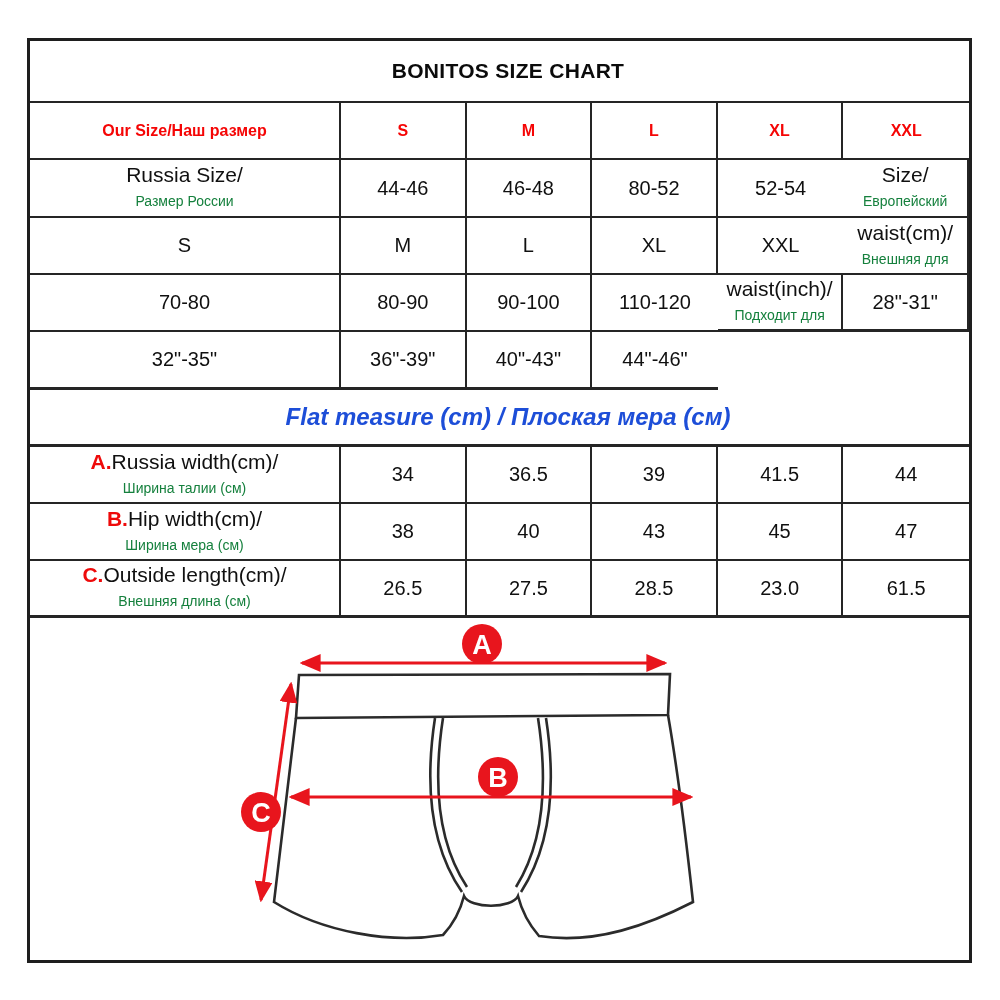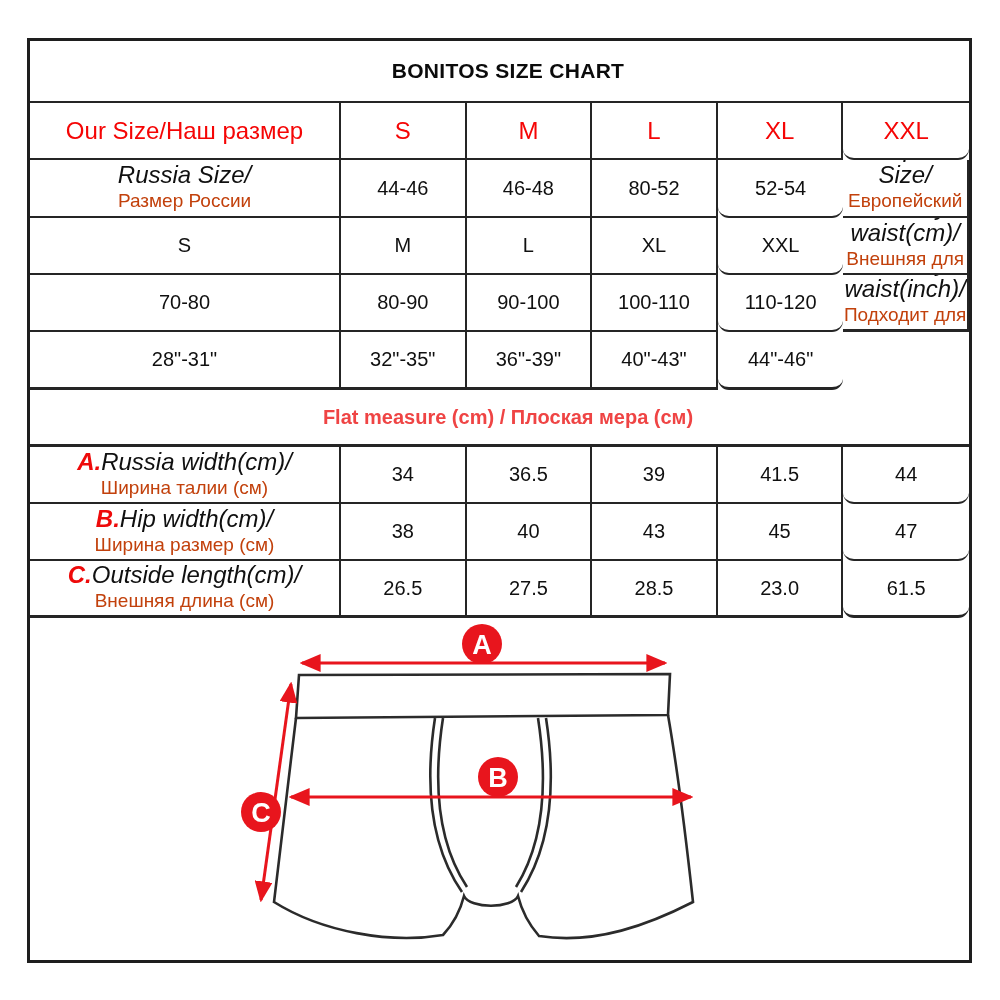--- a/index.html
+++ b/index.html
@@ -5,31 +5,31 @@
   html,body{margin:0;padding:0;background:#ffffff;}
   body{width:1000px;height:1000px;position:relative;font-family:"Liberation Sans",sans-serif;color:#111;}
   .chart-box{position:absolute;left:27px;top:38px;width:945px;height:925px;
     border:3px solid #1e1e1e;box-sizing:border-box;background:#fff;}
   .grid{display:grid;width:100%;height:100%;
     grid-template-columns:311px repeat(5,1fr);
     grid-template-rows:62px 57px 58px 57px 57px 58px 57px 57px 57px 57px 342px;}
   .c{border-right:2px solid #252525;border-bottom:2px solid #252525;
      display:flex;flex-direction:column;align-items:center;justify-content:center;
      text-align:center;overflow:hidden;}
-  .c.lastcol{border-right:none;border-radius:11px;}
+  .c.lastcol{border-right:none;}
   .span6{grid-column:1 / -1;border-right:none;padding-left:17px;}
   .thickb{border-bottom-width:3px;}
   .nob{border-bottom:none;}
   .title-text{font-size:21px;font-weight:bold;letter-spacing:.3px;color:#0b0b0b;}
-  .hdr{font-size:24px;font-weight:normal;color:#f50505;}
-  .en{font-size:24px;line-height:26px;color:#101010;font-style:italic;}
-  .ru{font-size:19px;line-height:26px;color:#c2410c;}
+  .hdr{font-size:16px;font-weight:bold;color:#f50505;}
+  .en{font-size:21px;line-height:26px;color:#101010;}
+  .ru{font-size:14px;line-height:26px;color:#15803d;}
   .letter{color:#ee0a0a;font-weight:bold;}
   .val{font-size:20px;color:#101010;}
-  .section-title{font-size:20px;font-weight:bold;color:#ef4444;}
+  .section-title{font-size:24px;font-weight:bold;color:#1d4ed8;font-style:italic;}
   .diag{position:relative;}
   .diag svg{position:absolute;left:0;top:0;}
 </style>
 </head>
 <body>
 
 <div class="chart-box">
   <div class="grid">
 
     <div class="c span6">
@@ -98,23 +98,20 @@
     </div>
     <div class="c">
         <span class="val">70-80</span>
       </div>
     <div class="c">
         <span class="val">80-90</span>
       </div>
     <div class="c">
         <span class="val">90-100</span>
       </div>
-    <div class="c">
-        <span class="val">100-110</span>
-      </div>
     <div class="c lastcol">
         <span class="val">110-120</span>
       </div>
 
     <div class="c thickb">
       <span class="en">Fit boby waist(inch)/</span>
       <span class="ru">Подходит для талии (inch)</span>
     </div>
     <div class="c thickb">
         <span class="val">28"-31"</span>
@@ -151,21 +148,21 @@
       </div>
     <div class="c">
         <span class="val">41.5</span>
       </div>
     <div class="c lastcol">
         <span class="val">44</span>
       </div>
 
     <div class="c">
       <span class="en"><span class="letter">B.</span><span>Hip width(cm)/</span></span>
-      <span class="ru">Ширина размер (см)</span>
+      <span class="ru">Ширина мера (см)</span>
     </div>
     <div class="c">
         <span class="val">38</span>
       </div>
     <div class="c">
         <span class="val">40</span>
       </div>
     <div class="c">
         <span class="val">43</span>
       </div>

